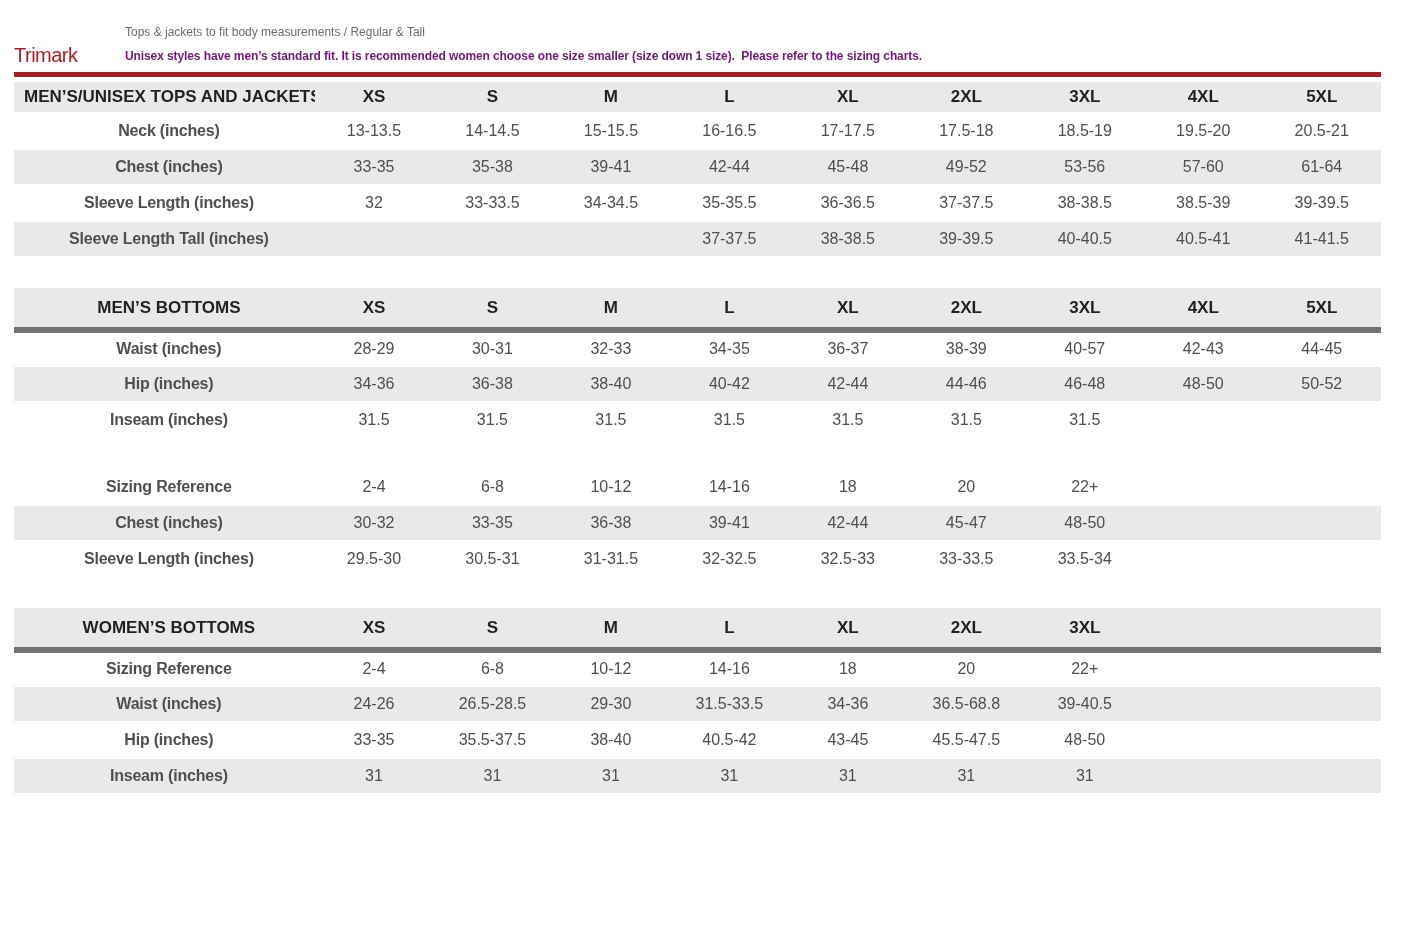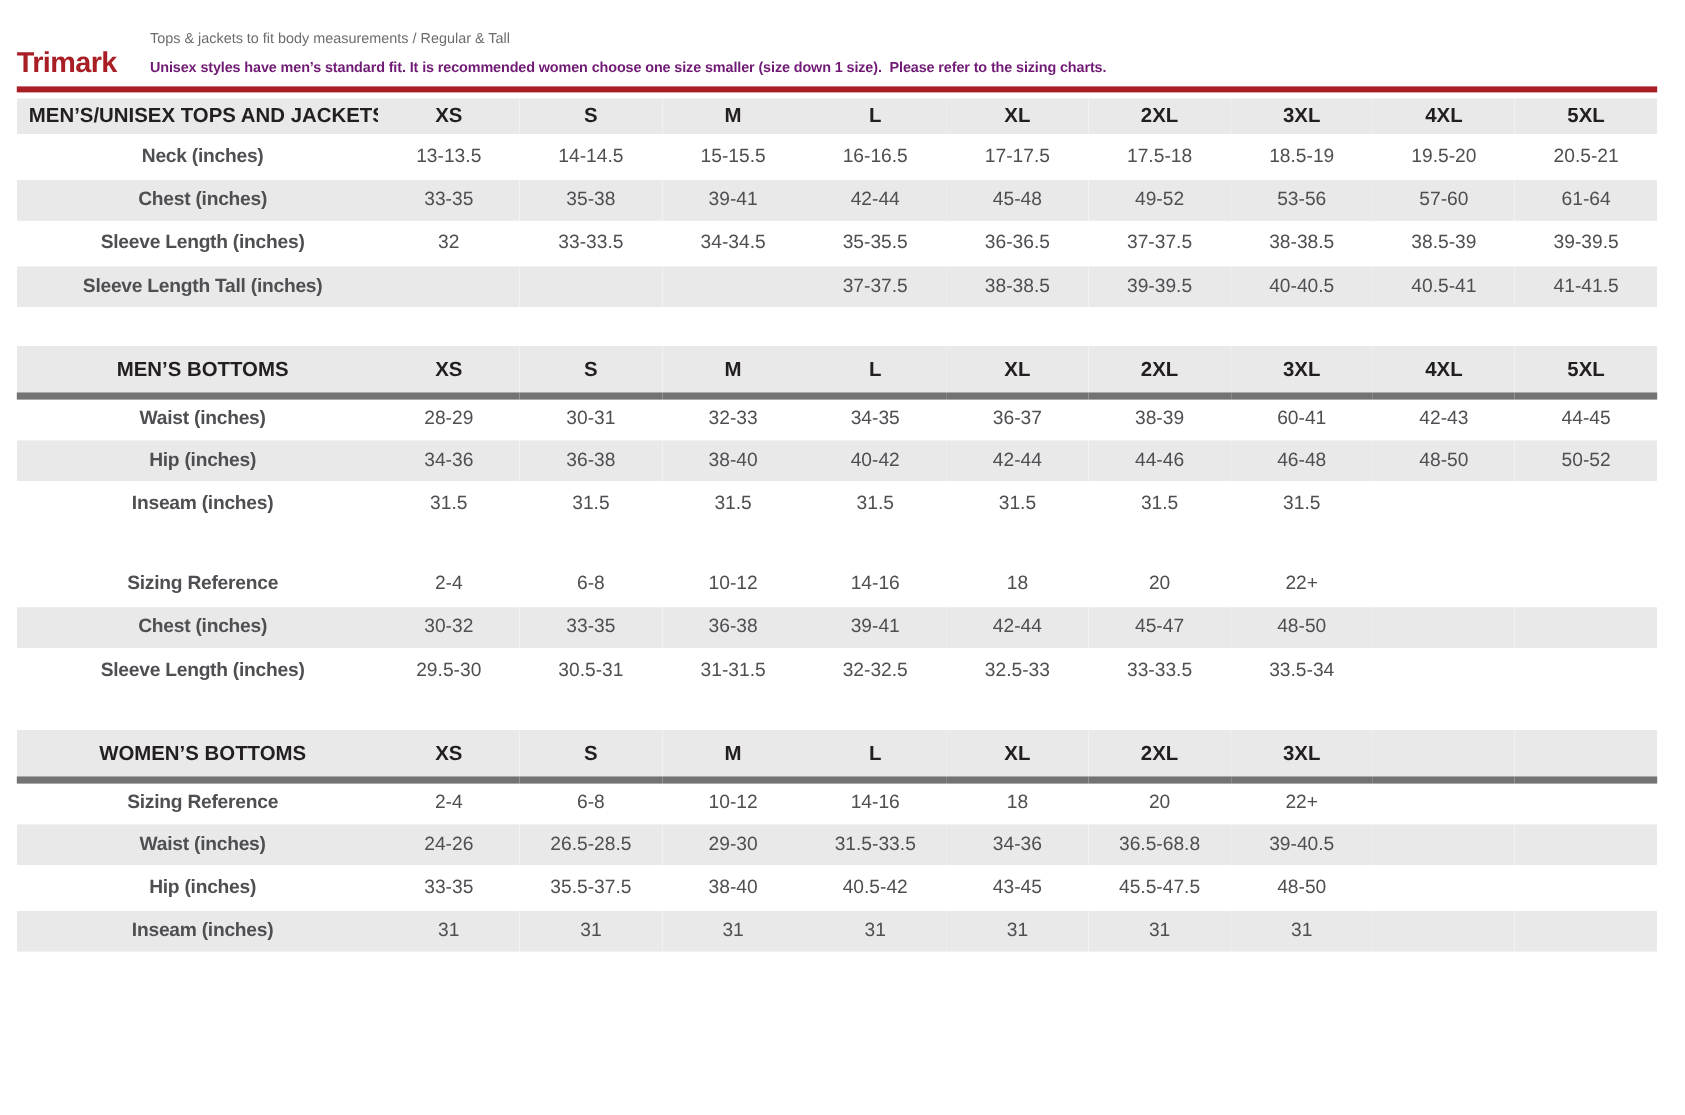--- a/index.html
+++ b/index.html
@@ -22,22 +22,22 @@
     width:1404px;
     min-height:929px;
     padding:20px 23px 0 14px;
   }
   
   .header-wrap{position:relative;}
   .brand{
     position:absolute;
     left:0;
     bottom:10px;
-    font-size:24px;
-    font-weight:bold;
+    font-size:20px;
+    font-weight:normal;
     letter-spacing:-0.5px;
     color:var(--accent);
   }
   .notes{margin-left:111px;}
   .note-line{
     font-size:12px;
     line-height:24px;
     color:var(--note-gray);
     white-space:pre;
   }
@@ -220,21 +220,21 @@
           <th>5XL</th>
         </tr>
         <tr>
           <td class="rlabel">Waist (inches)</td>
           <td>28-29</td>
           <td>30-31</td>
           <td>32-33</td>
           <td>34-35</td>
           <td>36-37</td>
           <td>38-39</td>
-          <td>60-41</td>
+          <td>40-57</td>
           <td>42-43</td>
           <td>44-45</td>
         </tr>
         <tr class="shade">
           <td class="rlabel">Hip (inches)</td>
           <td>34-36</td>
           <td>36-38</td>
           <td>38-40</td>
           <td>40-42</td>
           <td>42-44</td>

